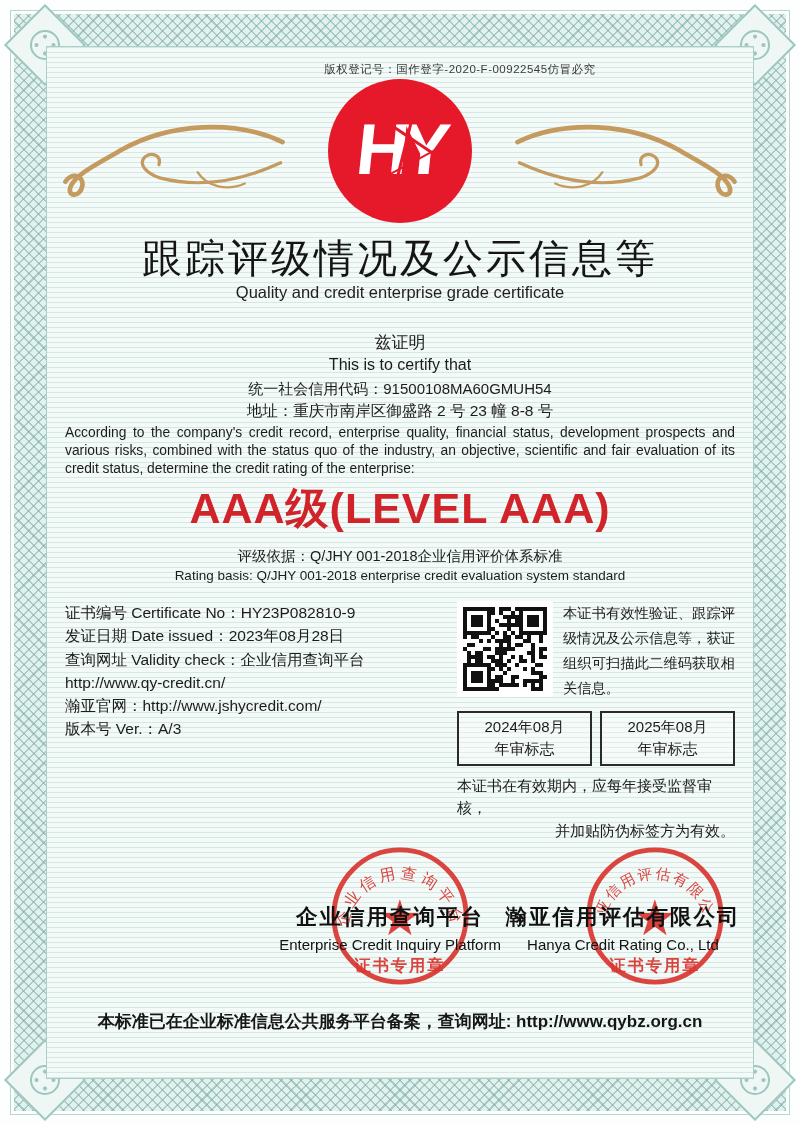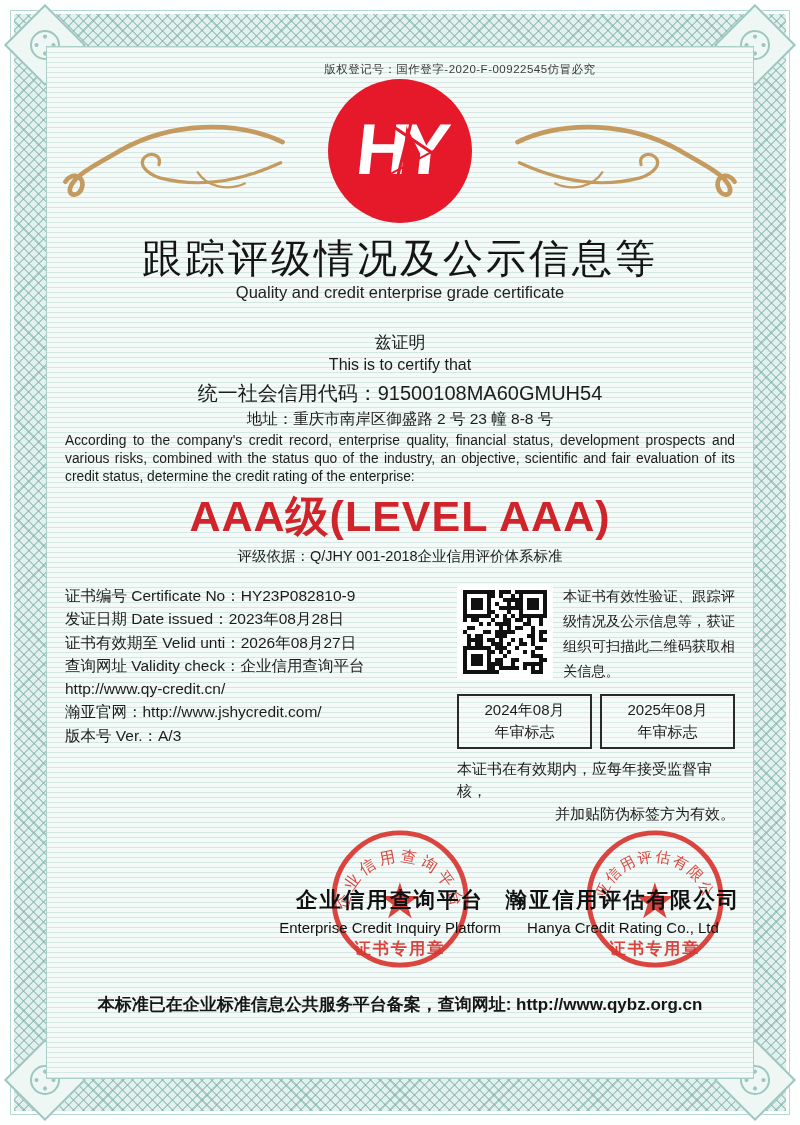--- a/index.html
+++ b/index.html
@@ -61,27 +61,27 @@
   }
   .crack{position:absolute;background:var(--accent-red);}
   .crack.c1{width:120px;height:3px;top:52px;left:14px;transform:rotate(34deg);}
   .crack.c2{width:110px;height:2px;top:84px;left:26px;transform:rotate(-28deg);}
   .crack.c3{width:3px;height:80px;top:34px;left:74px;transform:rotate(14deg);}
   .title-cn{margin-top:4px;font-size:40px;letter-spacing:3px;color:#151515;line-height:1.15;}
   .title-en{margin-top:2px;font-size:16.5px;color:#222;}
   .certify-cn{margin-top:29px;font-size:17px;}
   .certify-en{margin-top:2px;font-size:16px;}
   .company-name{margin-top:7px;font-size:27px;font-weight:bold;letter-spacing:1px;}
-  .credit-code{margin-top:6px;font-size:20px;}
+  .credit-code{margin-top:6px;font-size:15px;}
   .address{margin-top:2px;font-size:15.5px;}
   .para{margin:20px 15px 0;text-align:justify;}
   .para-cn{font-size:16px;line-height:1.45;}
   .para-en{font-size:13.8px;line-height:1.3;margin-top:2px;}
   .grade{margin-top:6px;font-size:43px;font-weight:bold;color:var(--grade-red);letter-spacing:1px;line-height:1.15;}
-  .basis-cn{margin-top:6px;font-size:14.5px;}
+  .basis-cn{margin-top:14px;font-size:14.5px;}
   .basis-en{margin-top:2px;font-size:13.5px;}
 
   .info-section{display:flex;justify-content:space-between;margin:18px 15px 0;text-align:left;}
   .details{width:392px;font-size:15.5px;line-height:1.5;}
   .details div{white-space:nowrap;}
   .qr-panel{width:278px;}
   .qr-row{display:flex;gap:10px;}
   .qr-box{flex:none;width:96px;height:96px;background:#fff;}
   .qr-note{flex:1;font-size:14.2px;line-height:1.75;text-align:justify;}
   .audit-row{display:flex;gap:8px;margin-top:10px;}
@@ -141,26 +141,26 @@
   <div class="certify-cn">兹证明</div>
   <div class="certify-en">This is to certify that</div>
 
   <div class="credit-code">统一社会信用代码：91500108MA60GMUH54</div>
   <div class="address">地址：重庆市南岸区御盛路 2 号 23 幢 8-8 号</div>
 
   <div class="para para-en">According to the company's credit record, enterprise quality, financial status, development prospects and various risks, combined with the status quo of the industry, an objective, scientific and fair evaluation of its credit status, determine the credit rating of the enterprise:</div>
 
   <div class="grade">AAA级(LEVEL AAA)</div>
   <div class="basis-cn">评级依据：Q/JHY 001-2018企业信用评价体系标准</div>
+  <div class="basis-en">Rating basis: Q/JHY 001-2018 enterprise credit evaluation system standard</div>
 
   <div class="info-section">
     <div class="details">
       <div>证书编号 Certificate No：HY23P082810-9</div>
       <div>发证日期 Date issued：2023年08月28日</div>
-      <div>证书有效期至 Velid unti：2026年08月27日</div>
       <div>查询网址 Validity check：企业信用查询平台</div>
       <div>http://www.qy-credit.cn/</div>
       <div>瀚亚官网：http://www.jshycredit.com/</div>
       <div>版本号 Ver.：A/3</div>
     </div>
     <div class="qr-panel">
       <div class="qr-row">
         <div class="qr-box">
           <svg width="96" height="96" viewBox="-6 -6 96 96">
             <rect x="-6" y="-6" width="96" height="96" fill="#fff"></rect>

